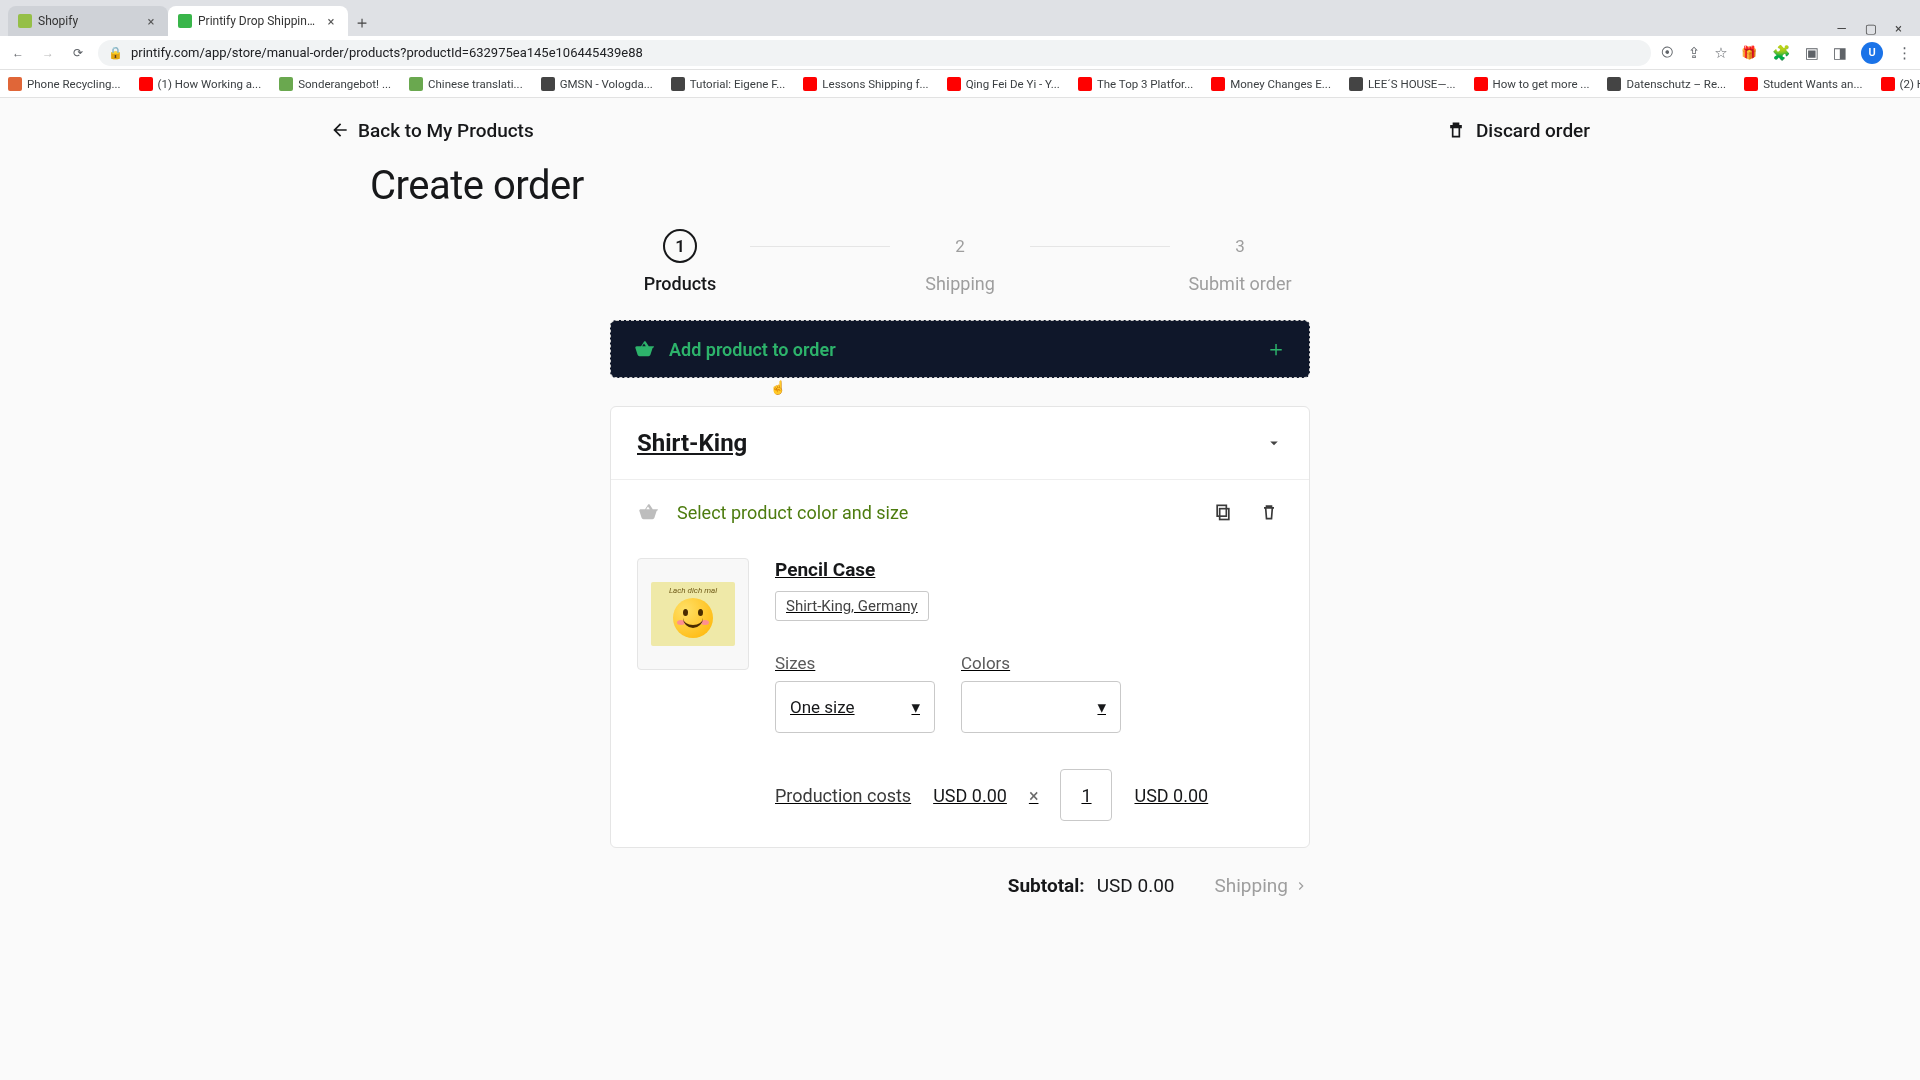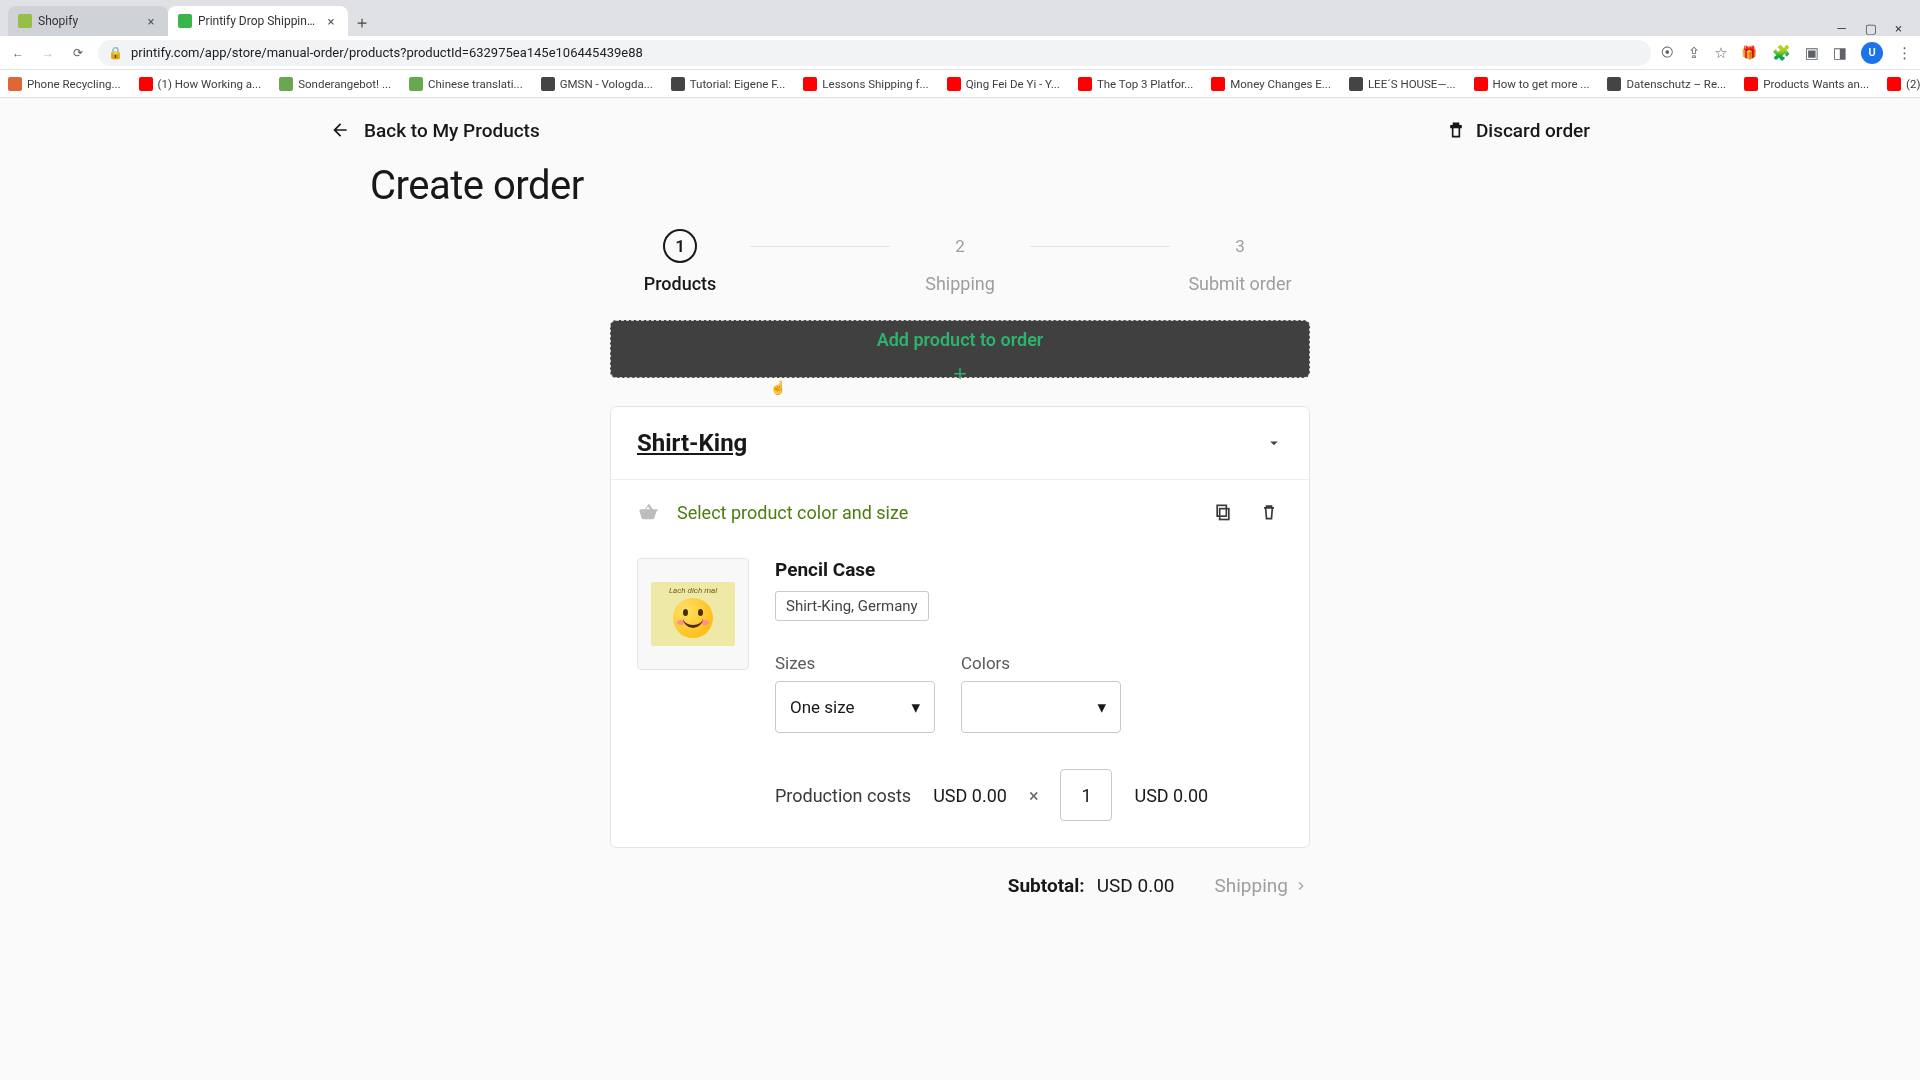--- a/index.html
+++ b/index.html
@@ -24,37 +24,37 @@
 .omni-right { display: flex; align-items: center; gap: 14px; color: #5f6368; font-size: 15px; }
 .avatar { width: 22px; height: 22px; border-radius: 50%; background: #1a73e8; color: #fff; display: flex; align-items: center; justify-content: center; font-size: 11px; font-weight: 600; }
 .bookmarks-bar { background: #fff; display: flex; align-items: center; height: 28px; padding: 0 8px; gap: 18px; border-bottom: 1px solid #e2e2e2; overflow: hidden; }
 .bookmark { display: flex; align-items: center; gap: 5px; color: #3c4043; font-size: 11.5px; white-space: nowrap; }
 .bookmark .bfav { width: 14px; height: 14px; border-radius: 2px; flex: none; }
 
 
 .page { flex: 1; background: #fafafa; overflow: auto; }
 .page-inner { width: 1180px; margin: 0 auto; padding: 10px 0 40px 0; }
 .header-row { display: flex; align-items: center; justify-content: space-between; height: 48px; width: 100%; padding: 0 0 4px 0; }
-.back-link { display: flex; align-items: center; gap: 14px; color: #17181a; font-size: 19px; font-weight: 500; }
+.back-link { display: flex; align-items: center; gap: 8px; color: #17181a; font-size: 19px; font-weight: 500; }
 .discard { display: flex; align-items: center; gap: 10px; color: #17181a; font-size: 19px; font-weight: 500; }
 h1.page-title { font-size: 40px; font-weight: 400; color: #17181a; margin: 6px 0 20px 0; letter-spacing: -0.5px; }
 
 .stepper { display: flex; align-items: flex-start; justify-content: center; gap: 0; width: 700px; margin: 10px auto 26px auto; }
 .step { display: flex; flex-direction: column; align-items: center; gap: 10px; width: 140px; }
 .step .circle { width: 34px; height: 34px; border-radius: 50%; display: flex; align-items: center; justify-content: center; font-size: 17px; }
 .step.active .circle { border: 2px solid #17181a; color: #17181a; font-weight: 600; }
 .step.inactive .circle { color: #9e9e9e; }
 .step .step-label { font-size: 18px; }
 .step.active .step-label { color: #17181a; font-weight: 500; }
 .step.inactive .step-label { color: #9e9e9e; }
 .step-line { height: 1px; background: #e5e5e5; flex: 1; margin-top: 17px; }
 
 .center-col { width: 700px; margin: 0 auto; }
 
-.add-product { border: 1.5px dashed #cfcfcf; border-radius: 6px; height: 58px; display: flex; align-items: center; padding: 0 22px; gap: 8px; background: #404040; margin-bottom: 28px; flex-direction: column; }
+.add-product { border: 1.5px dashed #cfcfcf; border-radius: 6px; height: 58px; display: flex; align-items: center; padding: 0 22px; gap: 14px; background: #0f172a; margin-bottom: 28px; }
 .add-product .basket { color: #2db36b; }
 .add-product .label { color: #2db36b; font-size: 18px; font-weight: 600; flex: 1; }
 .add-product .plus { color: #2db36b; font-size: 22px; font-weight: 300; }
 
 .cursor-hand { position: relative; left: 160px; top: -26px; height: 0; font-size: 13px; color: #6b6b6b; }
 
 .card { border: 1px solid #e5e5e5; border-radius: 6px; background: #fff; margin-bottom: 26px; }
 .card-header { display: flex; align-items: center; justify-content: space-between; padding: 22px 26px; }
 .card-header .provider { font-size: 24px; font-weight: 700; color: #17181a; text-decoration: underline; }
 .card-header .chev { color: #444; }
@@ -69,21 +69,21 @@
 .thumb-art { width: 84px; height: 64px; background: #efe9a8; border-radius: 2px; display: flex; flex-direction: column; align-items: center; justify-content: center; position: relative; }
 .thumb-art .txt { font-size: 8px; font-style: italic; color: #6f5b18; position: absolute; top: 4px; }
 .smiley { width: 40px; height: 40px; border-radius: 50%; background: radial-gradient(circle at 30% 30%, #ffe066, #ffb300); position: relative; margin-top: 8px; }
 .smiley::before, .smiley::after { content: ""; position: absolute; width: 5px; height: 7px; background: #4a2c00; border-radius: 50%; top: 11px; }
 .smiley::before { left: 10px; }
 .smiley::after { right: 10px; }
 .smiley .mouth { position: absolute; width: 20px; height: 10px; border-bottom: 3px solid #4a2c00; border-radius: 0 0 20px 20px; left: 10px; top: 20px; }
 .cheek-l, .cheek-r { position: absolute; width: 8px; height: 5px; background: #ff8f8f; border-radius: 50%; top: 22px; }
 .cheek-l { left: 4px; } .cheek-r { right: 4px; }
 
-.product-info { flex: 1; display: flex; flex-direction: column; gap: 10px; }
+.product-info { flex: 1; display: flex; flex-direction: column; gap: 10px; text-decoration: underline; }
 .product-name { font-size: 19px; font-weight: 700; color: #17181a; }
 .tag { display: inline-block; border: 1px solid #c9c9c9; border-radius: 3px; padding: 5px 10px; font-size: 15px; color: #444; width: fit-content; }
 
 .options-row { display: flex; gap: 26px; margin-top: 22px; }
 .opt-col { display: flex; flex-direction: column; gap: 8px; }
 .opt-label { font-size: 17px; color: #5a5a5a; }
 .select { border: 1px solid #c9c9c9; border-radius: 4px; height: 52px; min-width: 160px; display: flex; align-items: center; justify-content: space-between; padding: 0 14px; font-size: 17px; color: #17181a; background: #fff; }
 .select .caret { color: #17181a; }
 
 .cost-row { display: flex; align-items: center; gap: 22px; margin-top: 26px; font-size: 18px; color: #17181a; }
@@ -190,21 +190,21 @@
       <div class="bookmark">
         <span class="bfav" style="background: rgb(255, 0, 0);"></span>
         <span>How to get more ...</span>
       </div>
       <div class="bookmark">
         <span class="bfav" style="background: rgb(68, 68, 68);"></span>
         <span>Datenschutz – Re...</span>
       </div>
       <div class="bookmark">
         <span class="bfav" style="background: rgb(255, 0, 0);"></span>
-        <span>Products Wants an...</span>
+        <span>Student Wants an...</span>
       </div>
       <div class="bookmark">
         <span class="bfav" style="background: rgb(255, 0, 0);"></span>
         <span>(2) How To Add A...</span>
       </div>
     </div>
 </div>
 
 <div class="page">
   <div class="page-inner">

